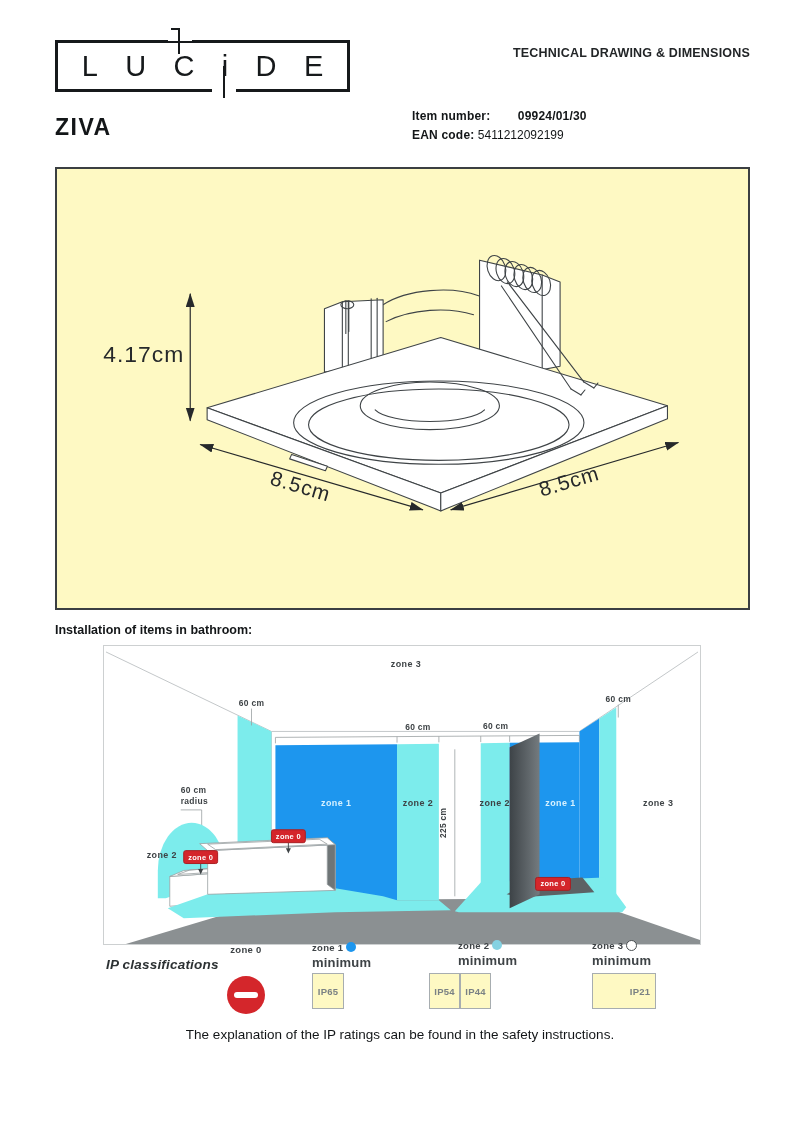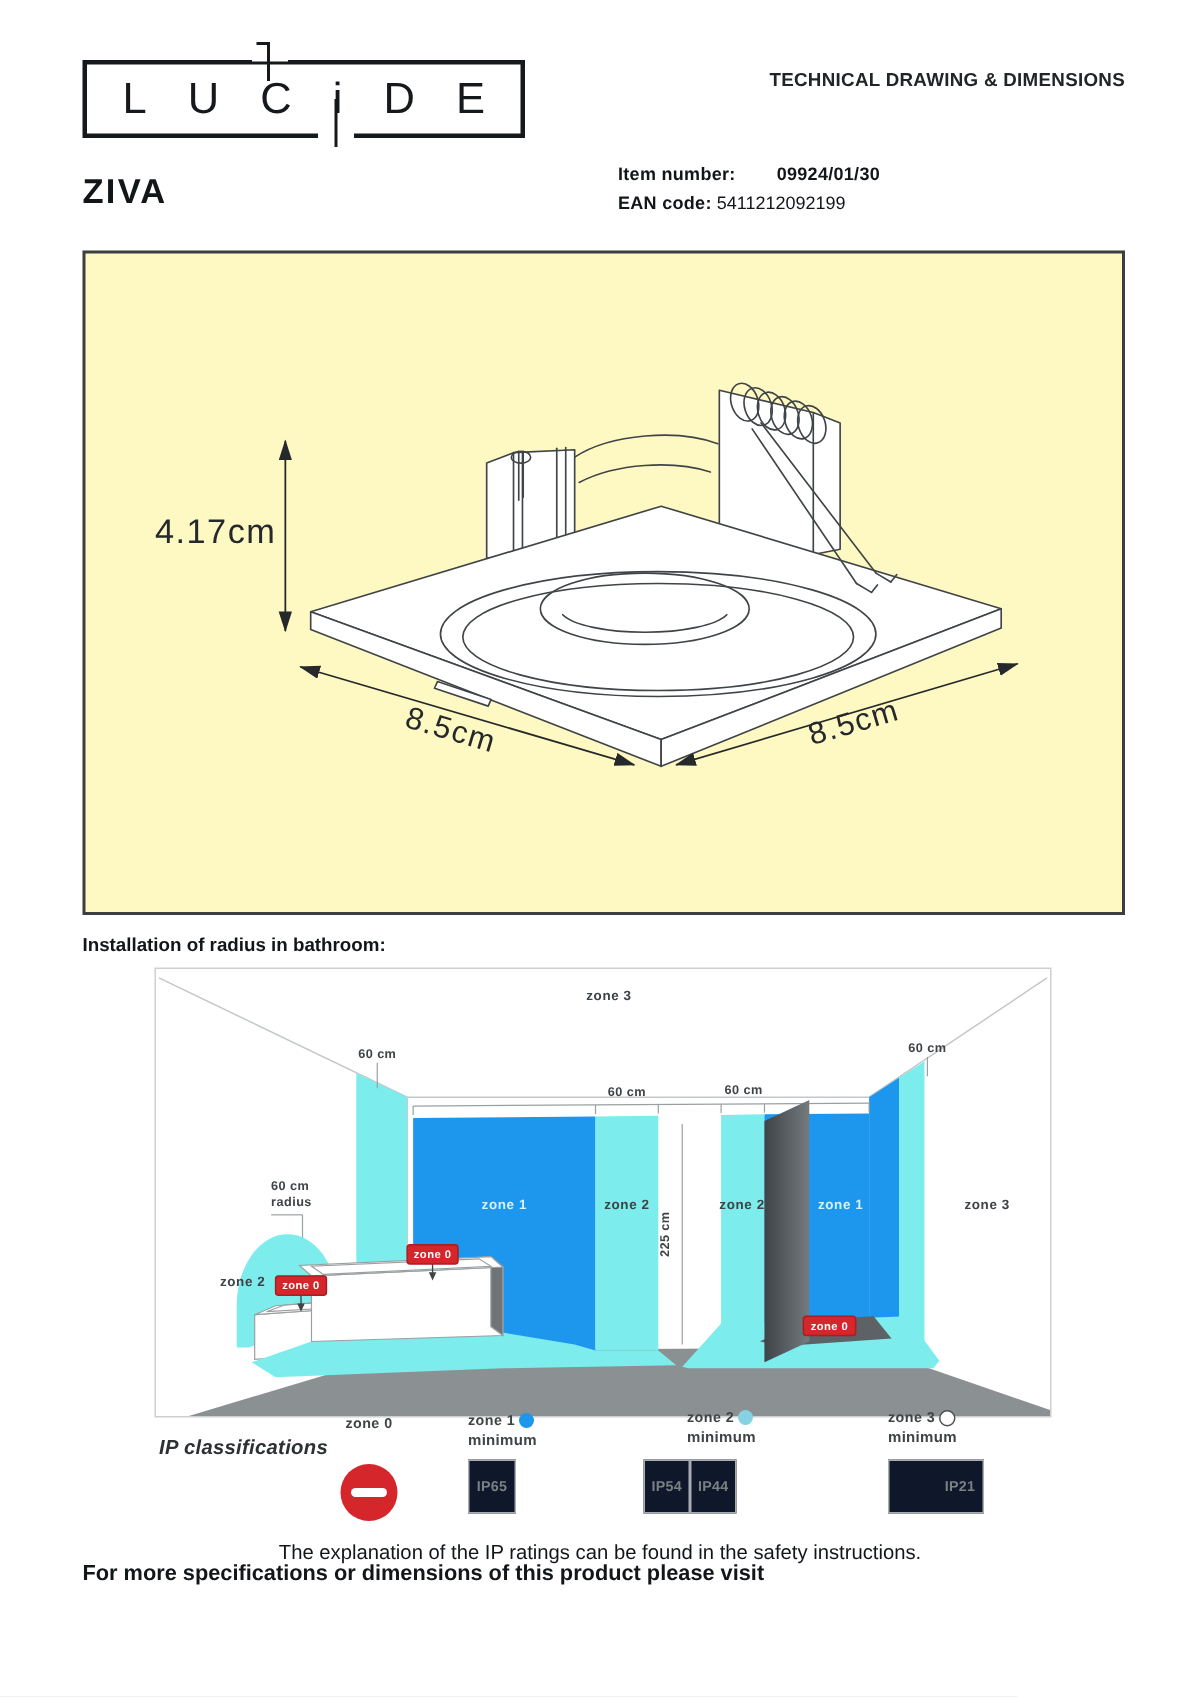--- a/index.html
+++ b/index.html
@@ -30,24 +30,24 @@
   .bath-title{left:55px;top:623px;font-size:12.5px;font-weight:700;color:#131618;}
   .bath-box{left:103px;top:645px;width:598px;height:300px;border:1px solid #cdd0d1;box-sizing:border-box;background:#fff;}
   .zlab{font-family:"Liberation Sans",sans-serif;font-size:9px;font-weight:700;fill:#3e4346;letter-spacing:.4px;}
   .zlab-light{fill:#d6f1ff;}
   .mlab{font-family:"Liberation Sans",sans-serif;font-size:8.5px;font-weight:700;fill:#3e4346;letter-spacing:.3px;}
   .btxt{font-family:"Liberation Sans",sans-serif;font-size:7.5px;font-weight:700;fill:#ffffff;letter-spacing:.3px;}
 
   
   .ip-heading{left:106px;top:957px;font-size:13.5px;font-weight:700;color:#2c3133;letter-spacing:.2px;font-style:italic;}
   .ip-zone-label{font-size:9.5px;font-weight:700;color:#3e4346;letter-spacing:.3px;white-space:nowrap;}
-  .ip-min{font-size:10px;font-weight:700;color:#3e4346;letter-spacing:.2px;}
+  .ip-min{font-size:13px;font-weight:700;color:#3e4346;letter-spacing:.2px;}
   .ip-dot{width:10px;height:10px;border-radius:50%;}
   .ip-box{border:1px solid #a7adb0;display:flex;align-items:center;justify-content:center;
-          font-size:9.5px;font-weight:700;color:#7a8184;letter-spacing:.2px;background:#0f172a;}
+          font-size:9.5px;font-weight:700;color:#7a8184;letter-spacing:.2px;background:#fef9c3;}
   .noentry{width:38px;height:38px;border-radius:50%;display:flex;align-items:center;justify-content:center;}
   .noentry-bar{width:24px;height:6.5px;border-radius:3px;background:#ffffff;}
   .ip-note{left:100px;top:1027px;width:600px;text-align:center;font-size:13.5px;color:#131618;}
 
   
   .footer-line{left:55px;top:1041px;font-size:14.5px;font-weight:700;color:#131618;}
   .footer-url{left:55px;top:1063px;font-size:23px;font-weight:700;color:#131618;letter-spacing:.2px;}
 </style>
 </head>
 <body>
@@ -153,21 +153,21 @@
         <line x1="144" y1="278" x2="368" y2="344" stroke="#26292b" stroke-width="1.2" marker-start="url(#arrow)" marker-end="url(#arrow)"></line>
         <text class="dim-label2" transform="translate(243,327) rotate(16.5)" text-anchor="middle">8.5cm</text>
       </g>
       <g>
         <line x1="396" y1="344" x2="625" y2="276" stroke="#26292b" stroke-width="1.2" marker-start="url(#arrow)" marker-end="url(#arrow)"></line>
         <text class="dim-label2" transform="translate(517,322) rotate(-16.5)" text-anchor="middle">8.5cm</text>
       </g>
     </svg>
   </div>
 
-  <div class="abs bath-title">Installation of radius in bathroom:</div>
+  <div class="abs bath-title">Installation of items in bathroom:</div>
 
   <div class="abs bath-box">
     <svg width="100%" height="100%" viewBox="0 0 598 300" preserveAspectRatio="none">
       <defs>
         <linearGradient id="panelGrad" x1="0" y1="0" x2="1" y2="0">
           <stop offset="0" stop-color="#3d4347"></stop>
           <stop offset="1" stop-color="#747b7f"></stop>
         </linearGradient>
       </defs>
 
@@ -294,15 +294,14 @@
 
   <div class="abs ip-zone-label" style="left:592px;top:940px;">zone 3</div>
   <div class="abs ip-dot" style="left:626px;top:940px;background:#ffffff;border:1.3px solid #4a4f52;box-sizing:border-box;width:11px;height:11px;"></div>
   <div class="abs ip-min" style="left:592px;top:953px;">minimum</div>
   <div class="abs ip-box" style="left:592px;top:973px;width:30px;height:34px;padding-left:32px;">
     <span>IP21</span>
   </div>
 
   <div class="abs ip-note">The explanation of the IP ratings can be found in the safety instructions.</div>
 
-  <div class="abs footer-line">For more specifications or dimensions of this product please visit</div>
 
 </div>
 
 </body></html>

